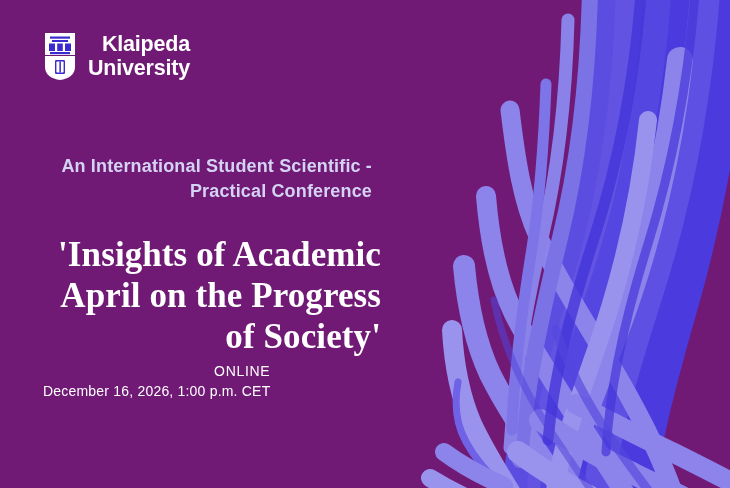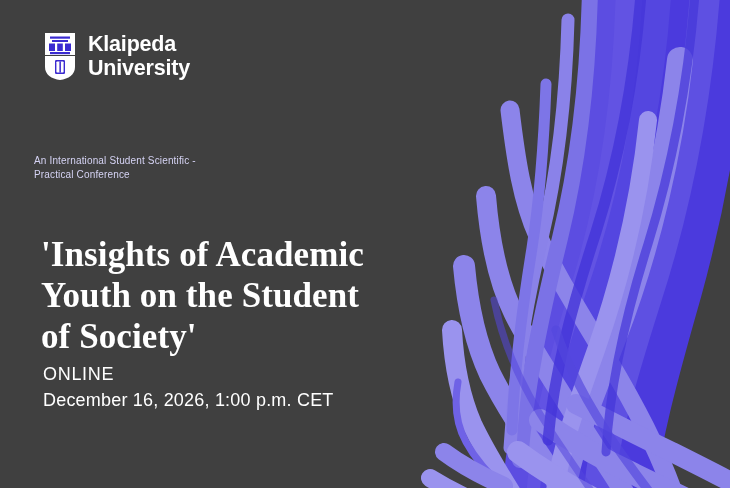--- a/index.html
+++ b/index.html
@@ -5,22 +5,23 @@
   html, body {
     margin: 0;
     padding: 0;
     background: #222;
   }
   #poster {
     position: relative;
     width: 730px;
     height: 488px;
     overflow: hidden;
-    background: #404040;
+    background: #701a75;
     font-family: "Liberation Sans", sans-serif;
+    text-align: right;
     -webkit-font-smoothing: antialiased;
   }
 
   
   #plume {
     position: absolute;
     top: 0;
     right: 0;
     width: 340px;
     height: 488px;
@@ -47,49 +48,50 @@
     font-size: 21.5px;
     font-weight: bold;
     line-height: 1.11;
     letter-spacing: -0.2px;
     white-space: pre-line;
   }
 
   
   #eyebrow {
     position: absolute;
-    left: 34px;
+    left: 42px;
     top: 154px;
     width: 330px;
     color: #d5d3f4;
-    font-size: 10px;
+    font-size: 18px;
     line-height: 1.38;
     letter-spacing: 0.15px;
     white-space: pre-line;
+    font-weight: bold;
   }
 
   #title {
     position: absolute;
     left: 41px;
     top: 212px;
     width: 340px;
     color: #ffffff;
     font-family: "Liberation Serif", serif;
     font-size: 35px;
     line-height: 1.17;
     letter-spacing: 0.1px;
     white-space: pre-line;
   }
 
   #details {
     position: absolute;
     left: 43px;
     top: 362px;
     color: #ffffff;
-    font-size: 18px;
+    font-size: 14px;
     line-height: 1.42;
     letter-spacing: 0.2px;
   }
   #details .line-online {
     letter-spacing: 0.7px;
   }
 </style>
 </head>
 <body>
 
@@ -162,21 +164,21 @@
       <rect x="14.4" y="28.4" width="1.5" height="11.2" fill="#3a2ad0"></rect>
     </svg>
     <div id="logo-wordmark">Klaipeda
 University</div>
   </div>
 
   <div id="eyebrow">An International Student Scientific -
 Practical Conference</div>
 
   <h1 id="title">'Insights of Academic
-Youth on the Student
+April on the Progress
 of Society'</h1>
 
   <div id="details">
     <div class="line-online">ONLINE</div>
     <div class="line-date">December 16, 2026, 1:00 p.m. CET</div>
   </div>
 
 </div>
 
 </body></html>

